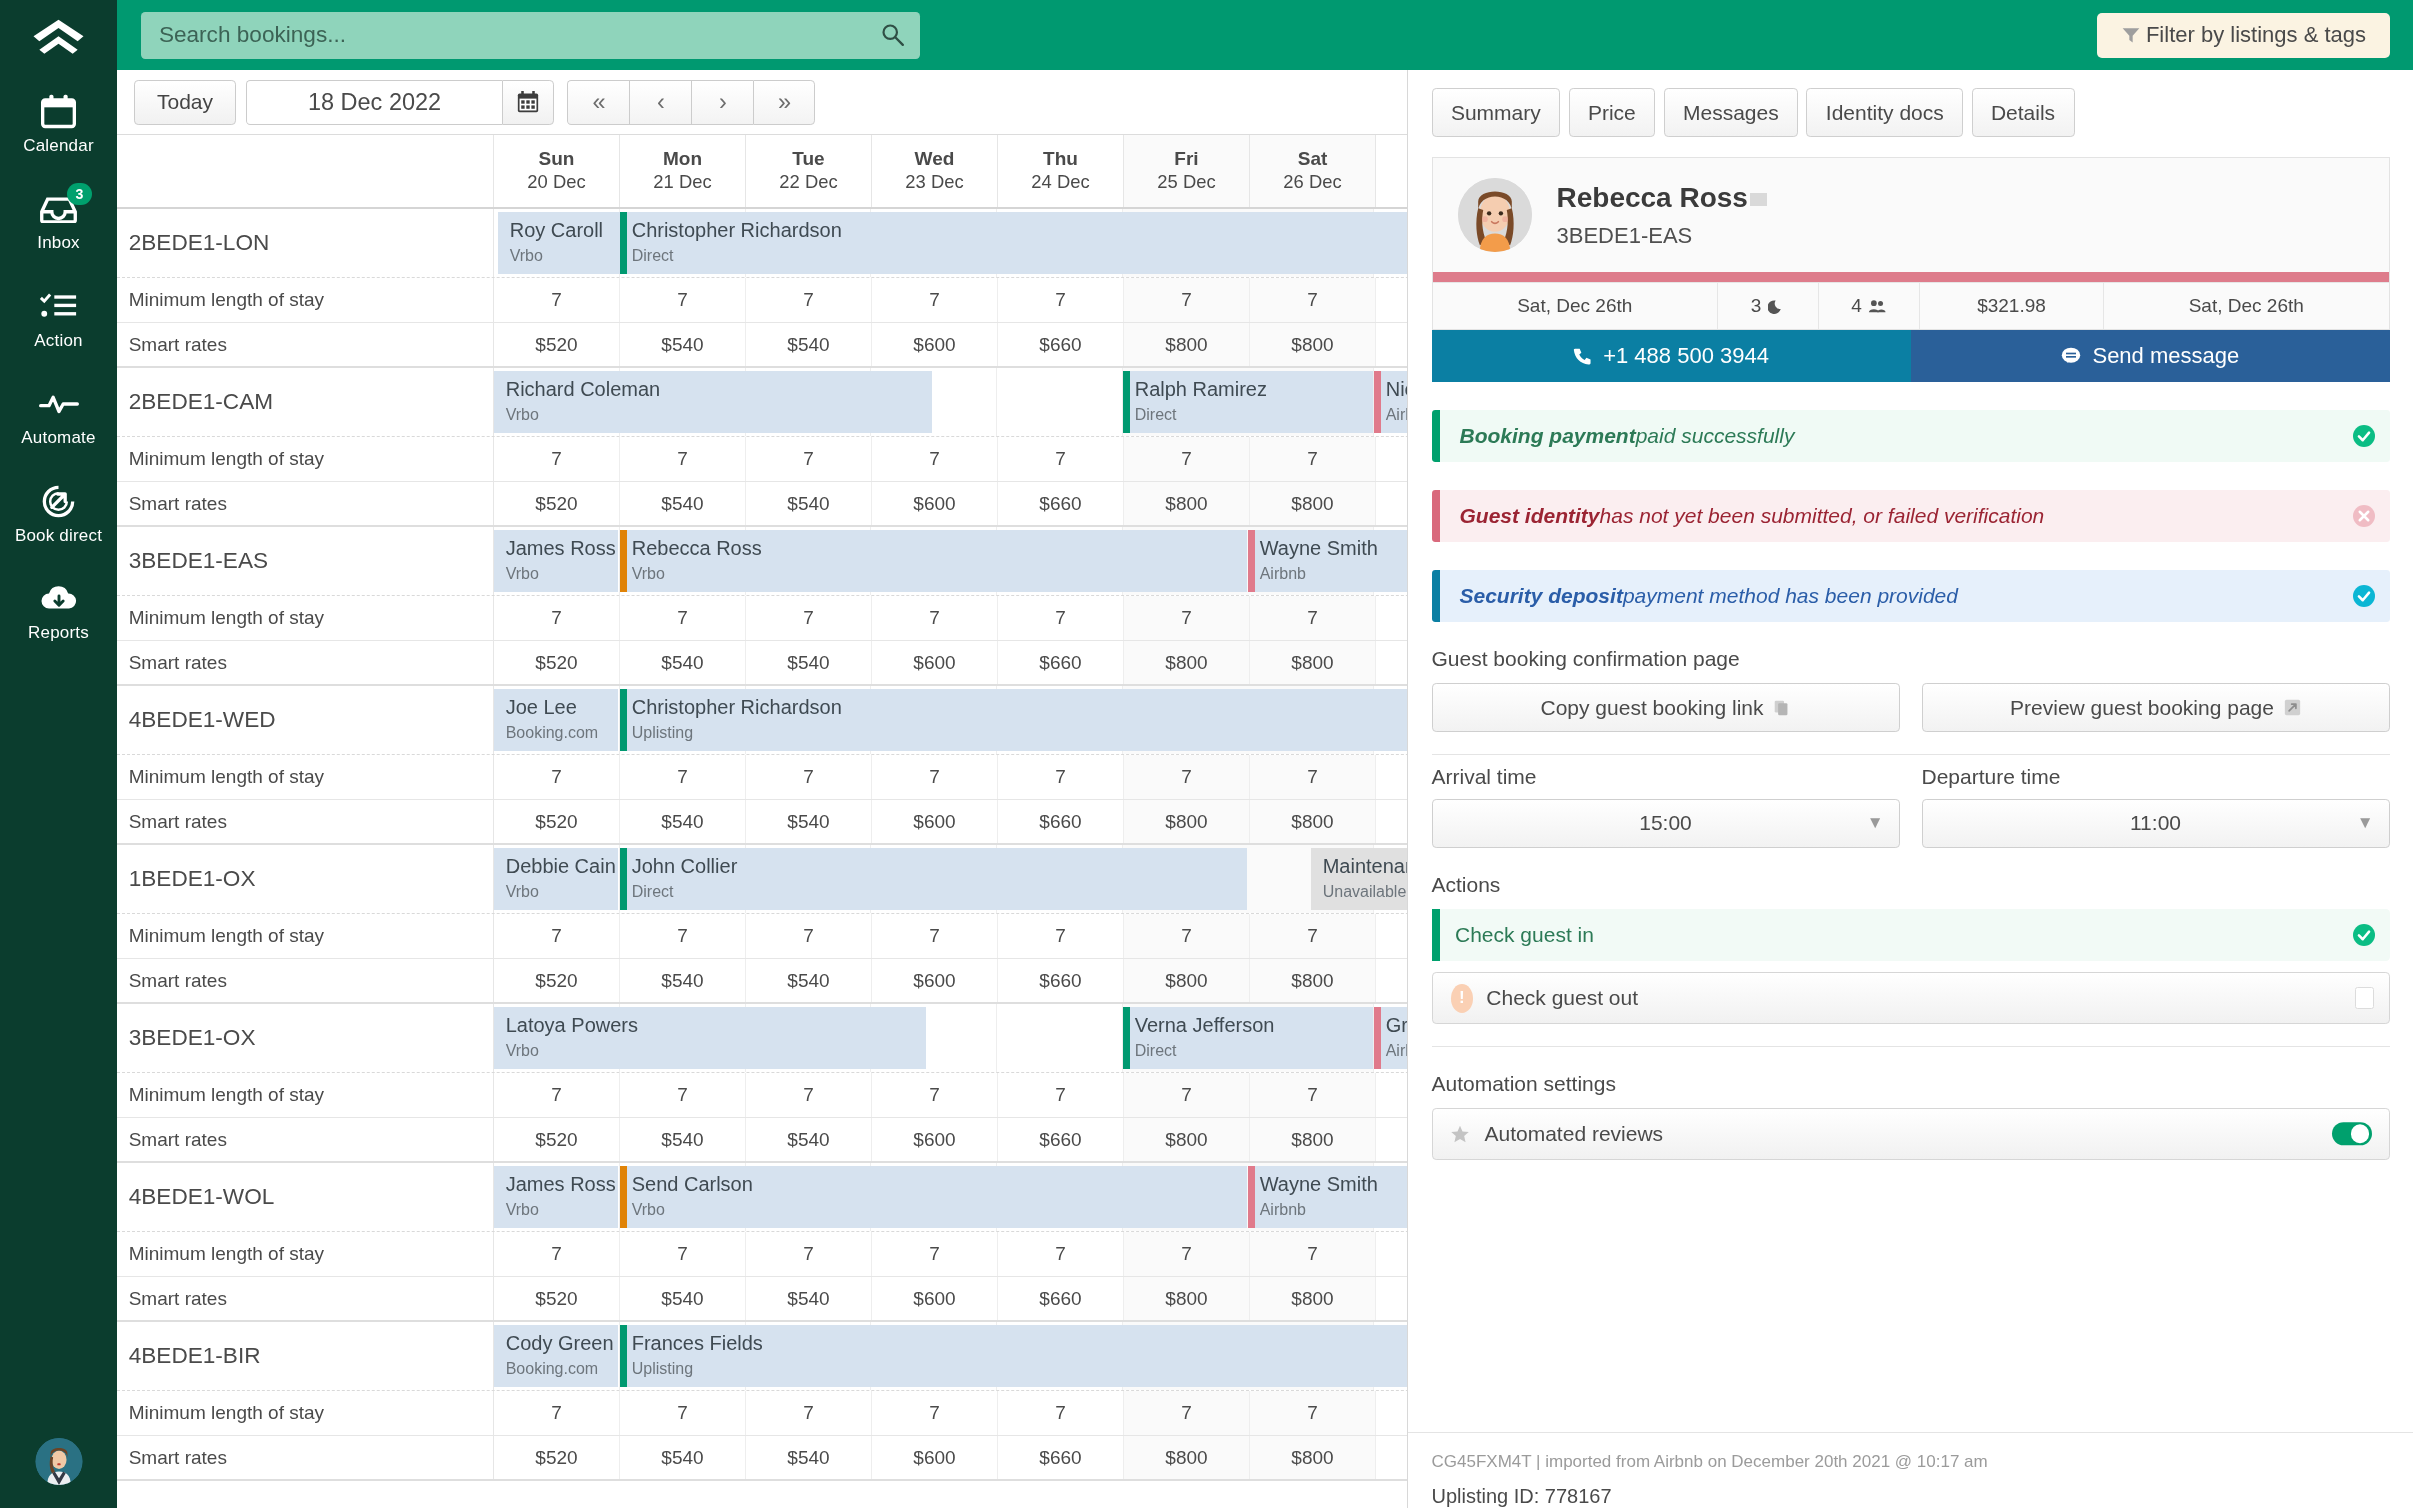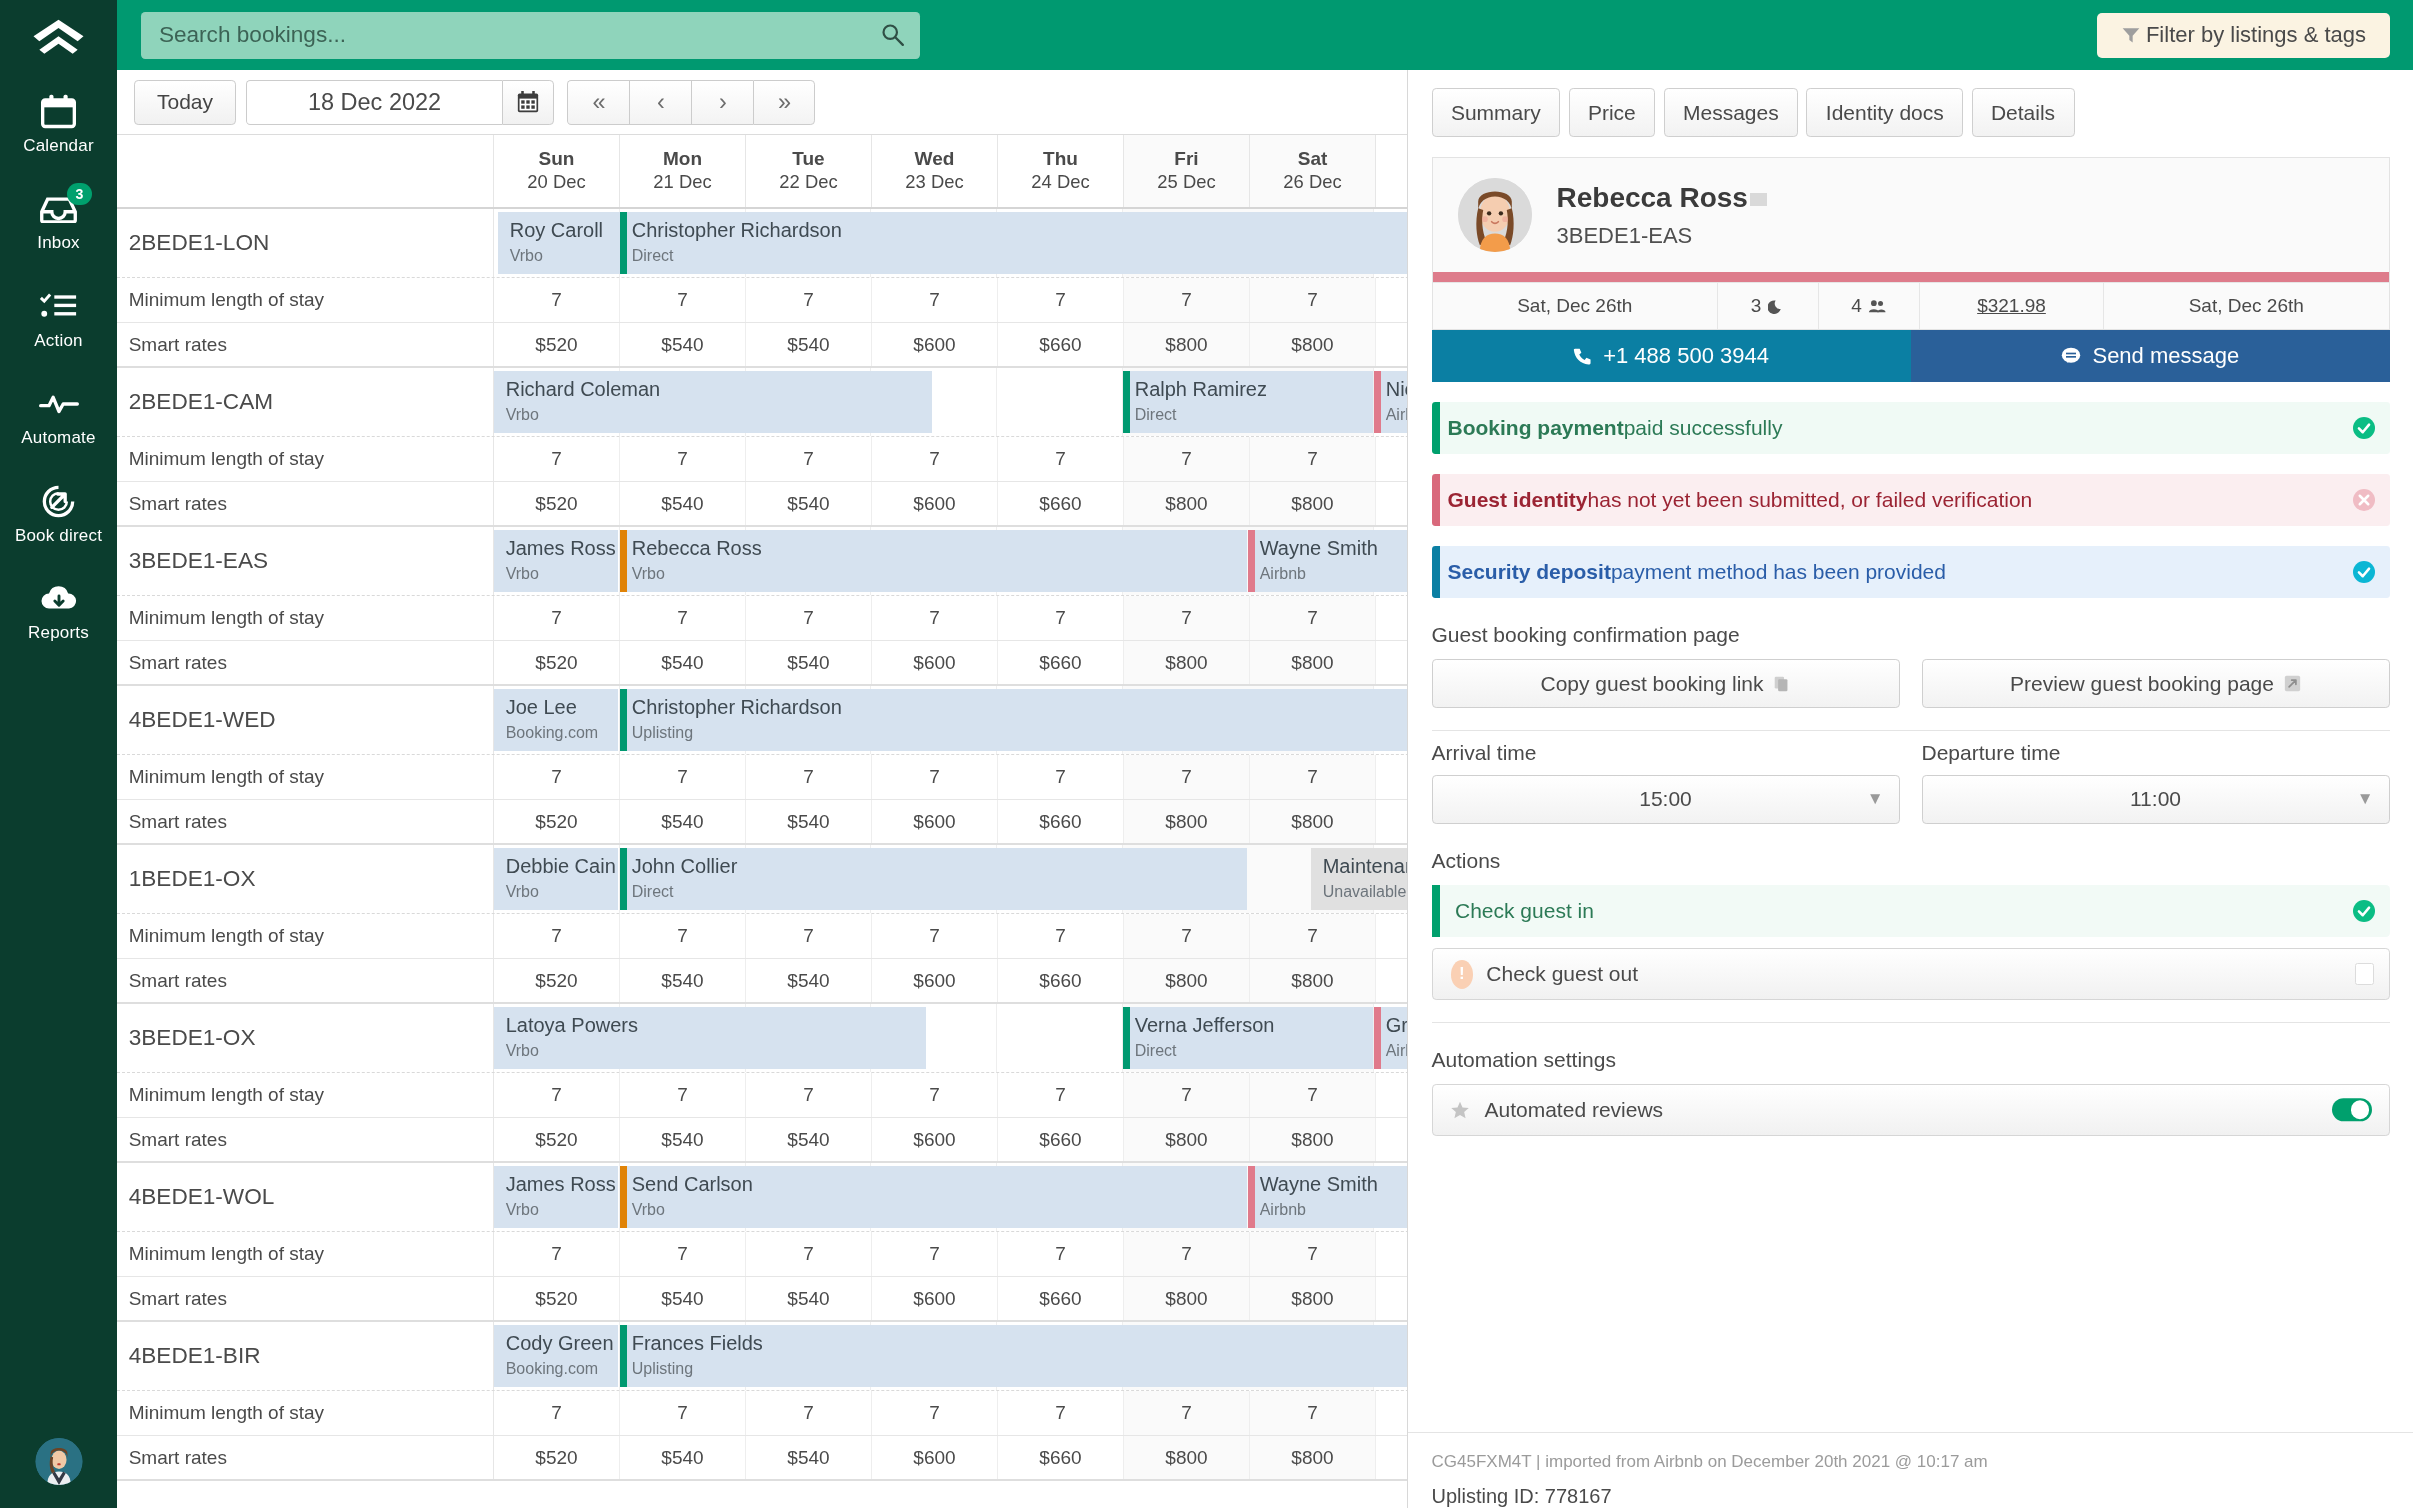--- a/index.html
+++ b/index.html
@@ -167,35 +167,36 @@
   .g-sub { font-size: 22px; color:#4f4f4f; margin-top: 8.4px; }
   .g-stripe { height: 10px; background:#de7c8b; }
   .g-meta { display:flex; height: 47px; background:#fafafa; border-top:0.8px solid #e6e6e6; }
   .g-meta .m {
     display:flex; align-items:center; justify-content:center; gap:6.7px;
     font-size: 19px; color:#4a4a4a; border-right:0.8px solid #e6e6e6;
   }
   .m.m-date { flex: 1 1 0; }
   .m.m-nights { flex: 0 0 101px; }
   .m.m-guests { flex: 0 0 101px; }
-  .m.m-price { flex: 0 0 184px; text-decoration: underline; }
+  .m.m-price { flex: 0 0 184px; }
   .m.m-date2 { flex: 1 1 0; border-right:none; }
 
   .cta-row { display:flex; }
   .cta {
     height: 52px; display:flex; align-items:center; justify-content:center; gap:11.7px;
     color:#fff; font-size: 22px; cursor:pointer;
   }
   .cta-phone { flex:1 1 0; background:#0b7fa3; }
   .cta-msg { flex:1 1 0; background:#2a6099; }
 
   .status-row {
-    margin-top: 20px; height: 52px; display:flex; align-items:center;
-    border-radius:3.4px; overflow:hidden; position:relative; padding-left: 16px;
+    margin-top: 28px; height: 52px; display:flex; align-items:center;
+    border-radius:3.4px; overflow:hidden; position:relative; padding-left: 28px;
     font-size: 21px;
+    font-style: italic;
   }
   .status-row .sbar { position:absolute; left:0; top:0; bottom:0; width:8.4px; }
   .status-row b { font-weight:bold; }
   .status-row .icon-right { position:absolute; right:15px; top:50%; transform:translateY(-50%); }
   .st-green { background:#f0faf5; color:#2c7a56; }
   .st-green .sbar { background:#00a06d; }
   .st-red { background:#fbeef0; color:#9b2433; }
   .st-red .sbar { background:#d9697c; }
   .st-blue { background:#e6f0fb; color:#2a5da8; }
   .st-blue .sbar { background:#0b7fa3; }

